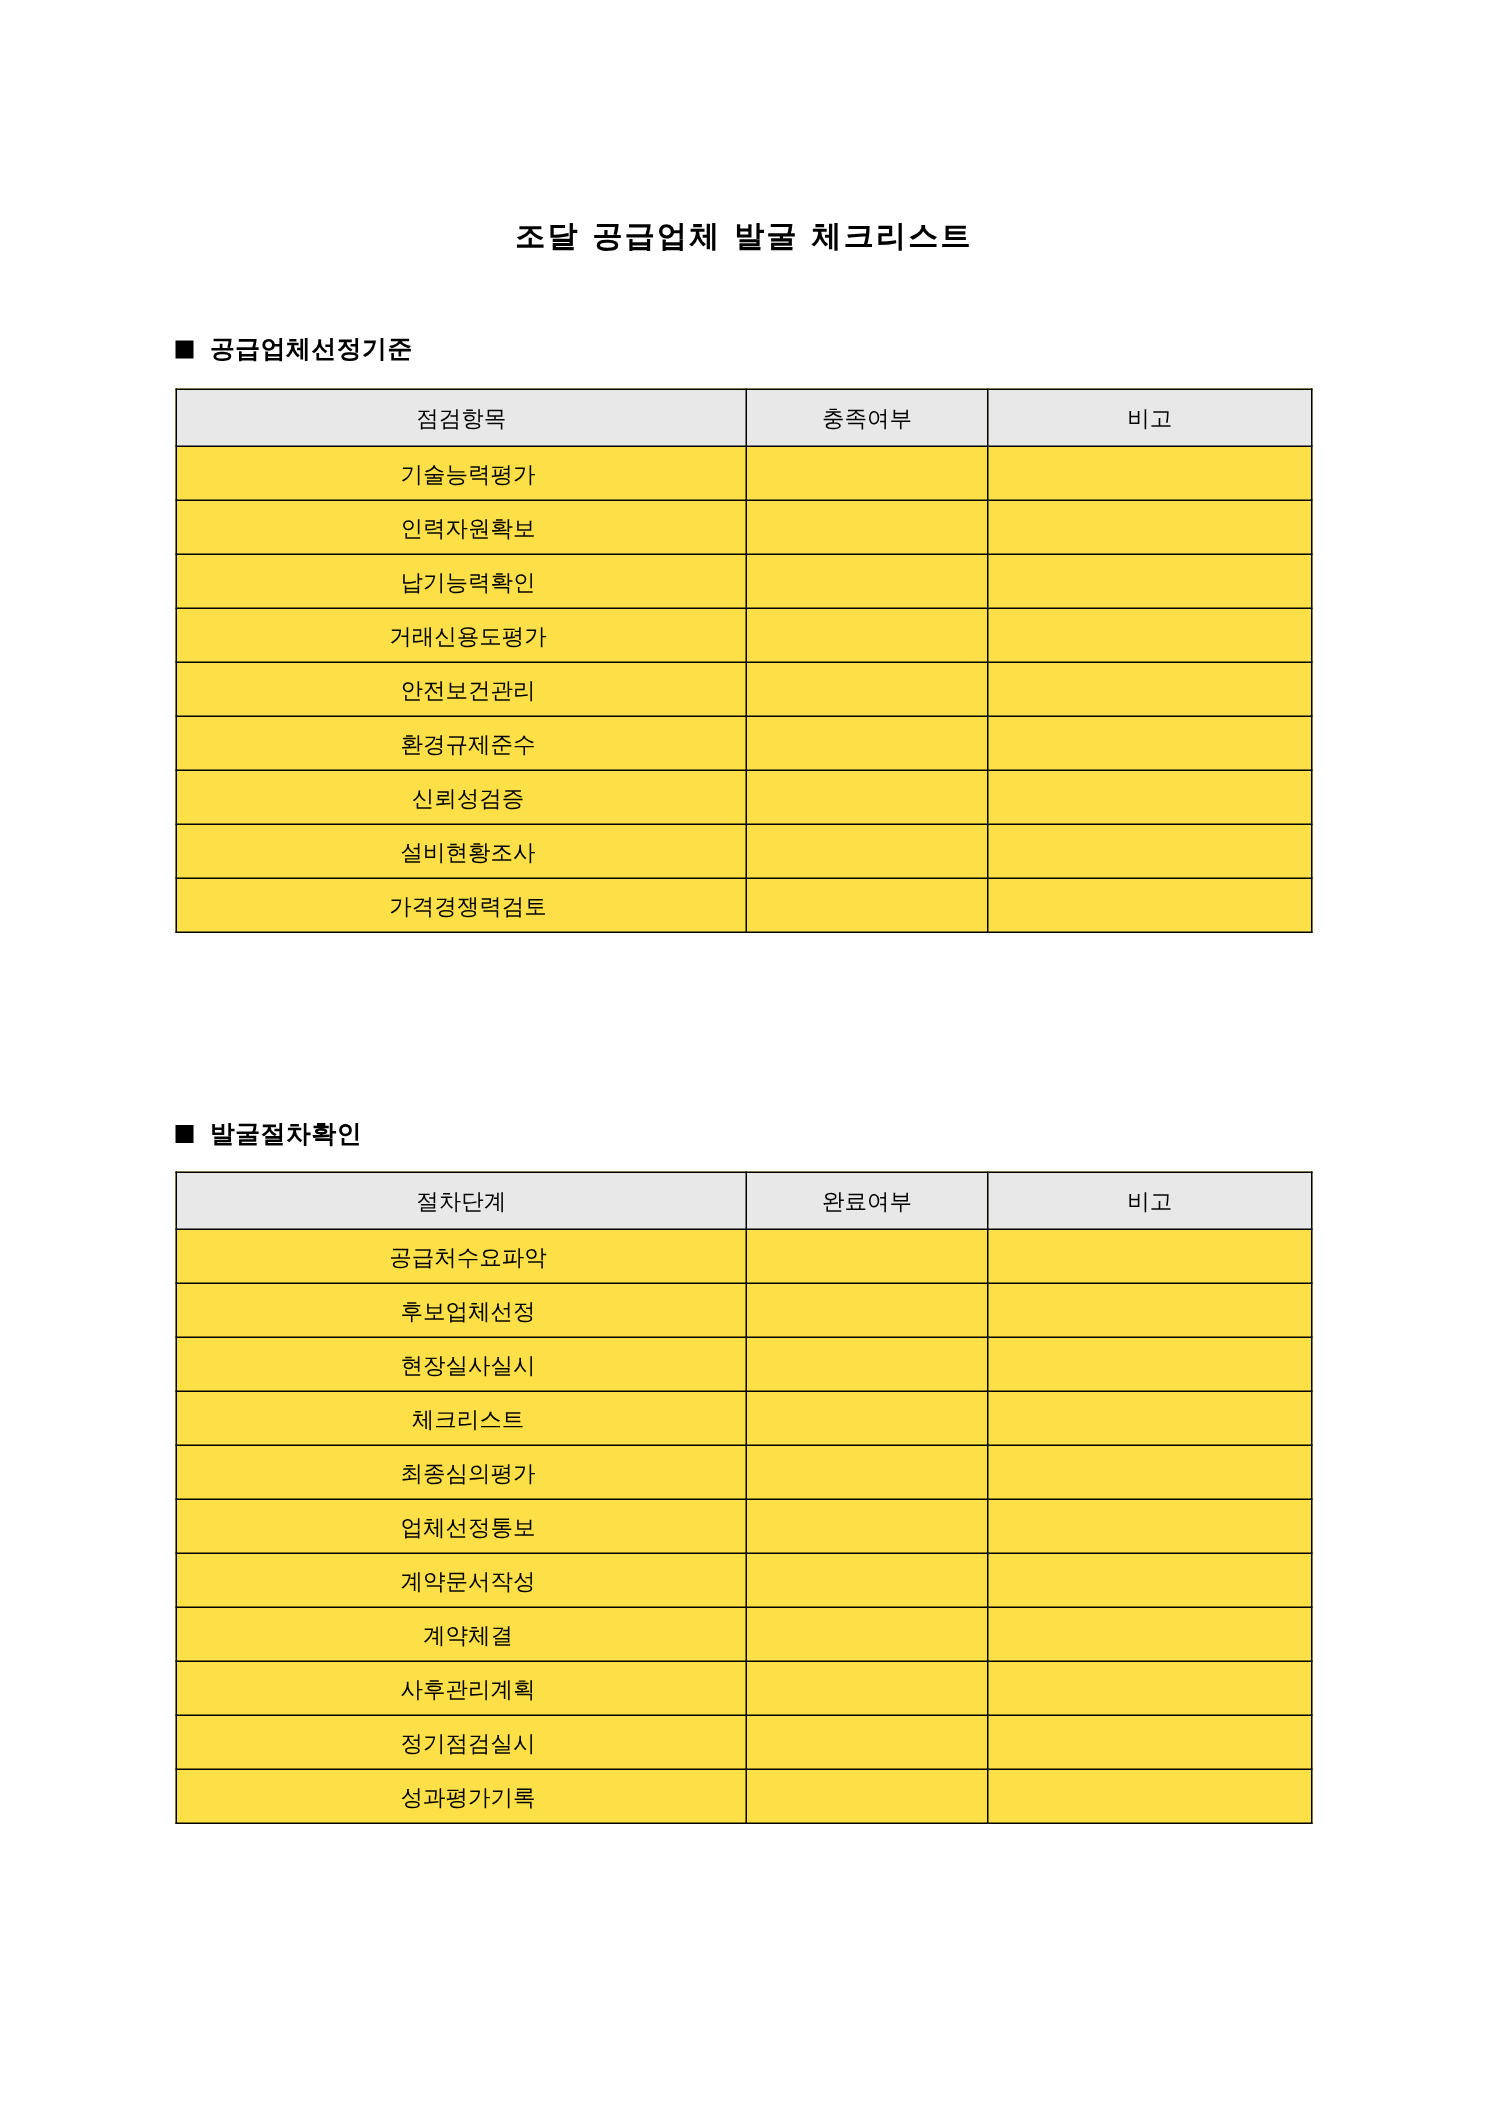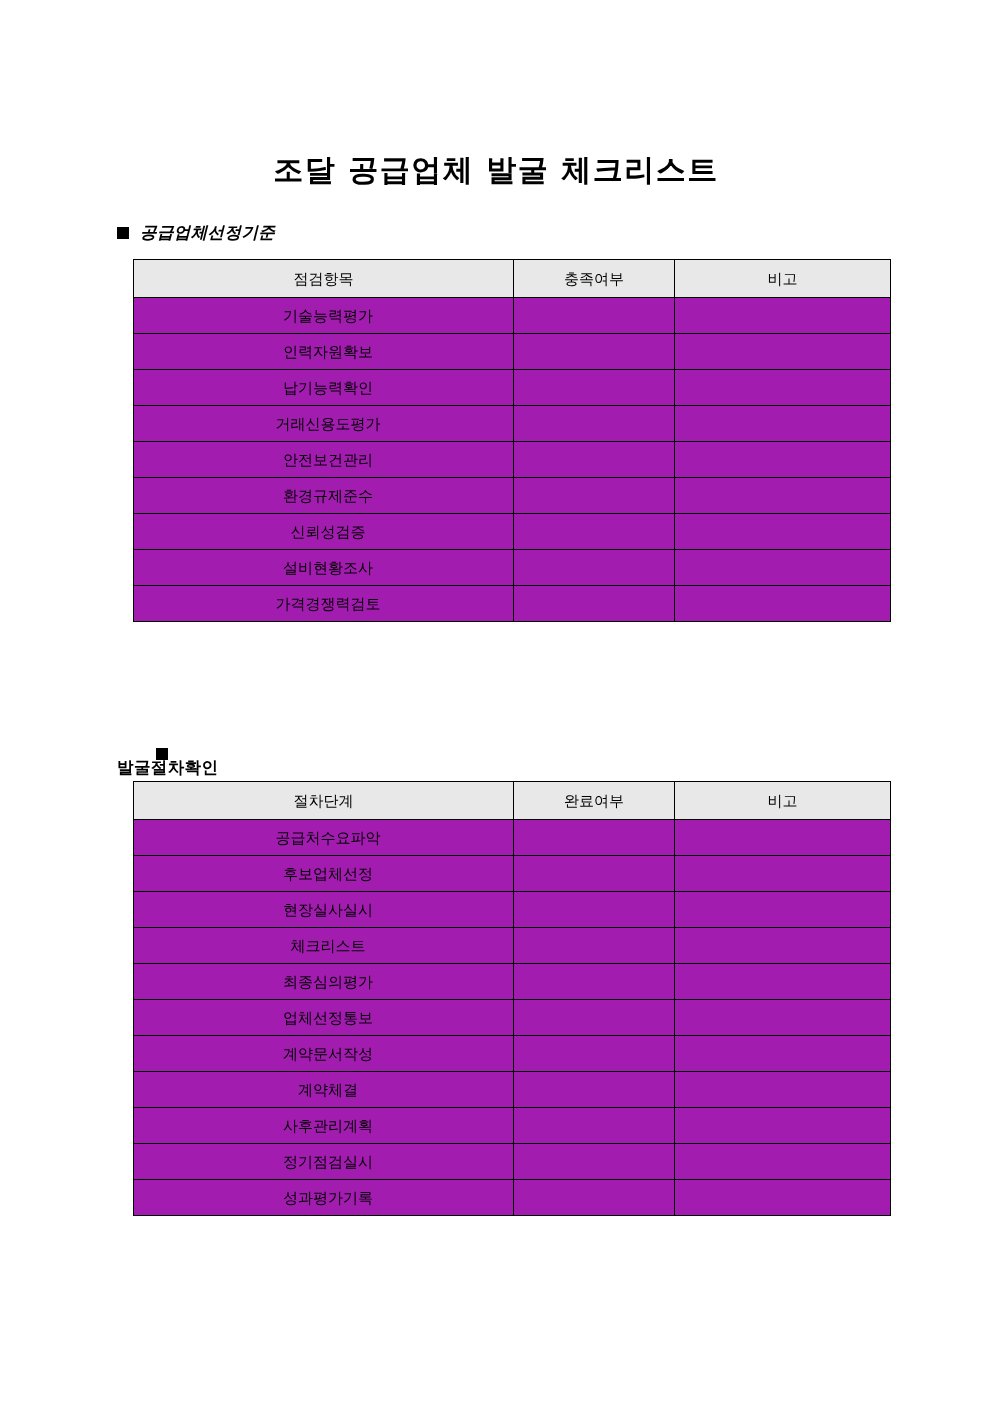--- a/index.html
+++ b/index.html
@@ -22,21 +22,21 @@
     background: #ffffff;
   }
 
   
   .doc-title {
     position: absolute;
     left: 0;
     right: 0;
     top: 132px;
     text-align: center;
-    font-size: 30px;
+    font-size: 20px;
     font-weight: bold;
     letter-spacing: 1.5px;
     line-height: 1.2;
     white-space: nowrap;
   }
 
   
   .section-heading {
     position: absolute;
     left: 117px;
@@ -49,32 +49,31 @@
     white-space: nowrap;
   }
   .section-heading .bullet {
     display: inline-block;
     width: 12px;
     height: 12px;
     background: #000000;
     margin-right: 11px;
     flex: 0 0 auto;
   }
-  #heading-1 { top: 225px; font-style: italic; }
-  #heading-2 { top: 748px; flex-direction: column; }
+  #heading-1 { top: 225px; }
+  #heading-2 { top: 748px; }
 
   
   .check-table {
     position: absolute;
     left: 117px;
     width: 757px;
     border-collapse: collapse;
     table-layout: fixed;
-    background: #a21caf;
-    margin-left: 16px;
+    background: #fde047;
   }
   #table-1 { top: 259px; }
   #table-2 { top: 781px; padding-left: 33px; }
 
   .check-table col.c-item   { width: 380px; }
   .check-table col.c-status { width: 161px; }
   .check-table col.c-note   { width: 216px; }
 
   .check-table th,
   .check-table td {

